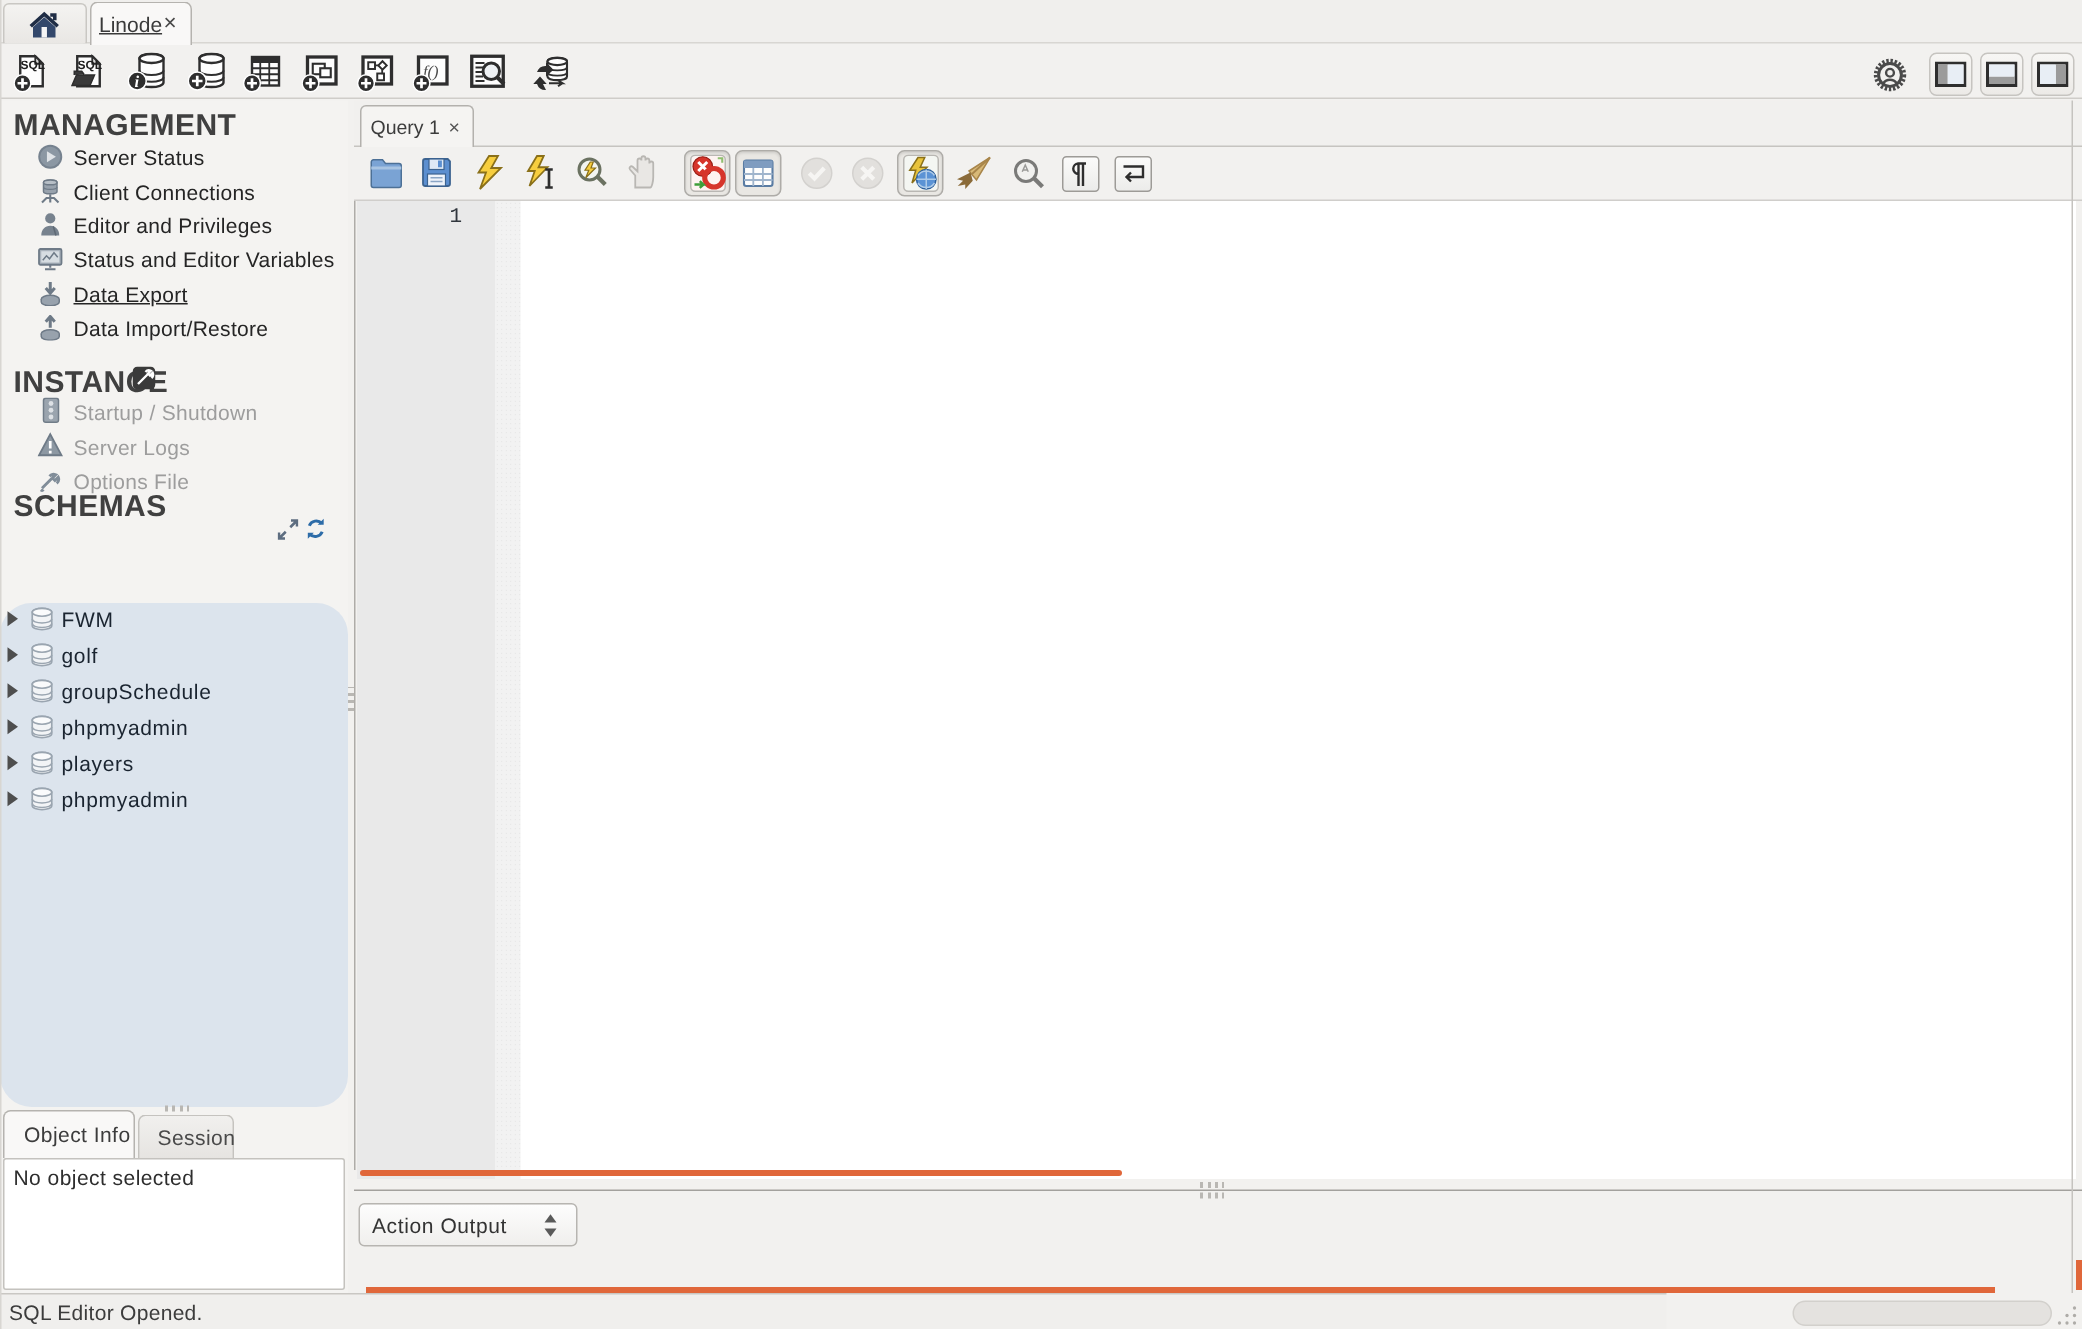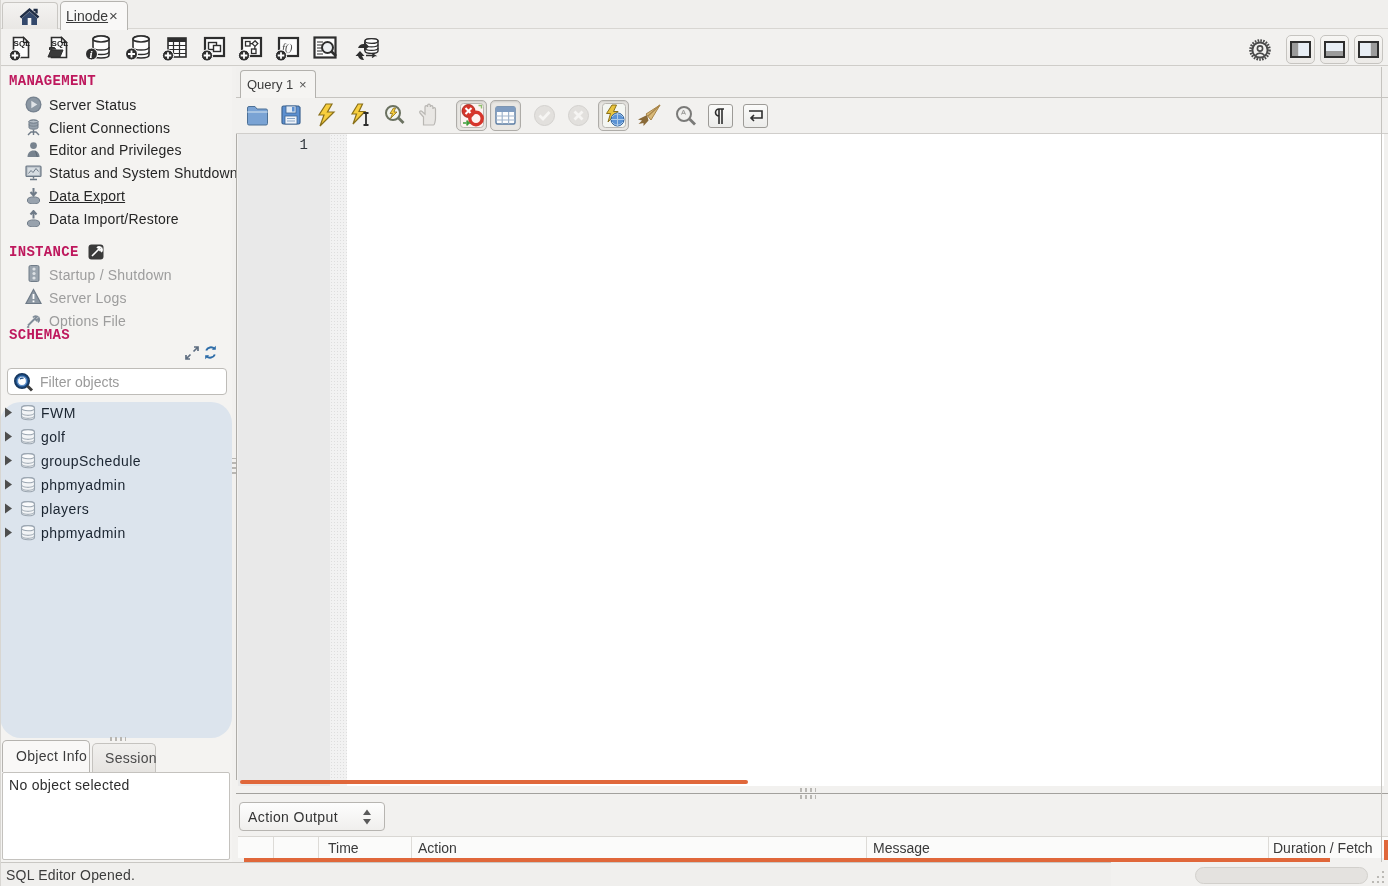--- a/index.html
+++ b/index.html
@@ -7,21 +7,21 @@
 body { font-family:"Liberation Sans", sans-serif; background:#f2f1ef; position:relative; }
 .abs { position:absolute; }
 
 #toptabs { left:0; top:0; width:1388px; height:29px; background:#f0efed; border-bottom:1px solid #d8d6d2; }
 #hometab { left:2px; top:2px; width:56px; height:27px; background:linear-gradient(#f4f3f1,#e9e7e4); border:1px solid #c9c7c3; border-bottom:none; border-radius:4px 4px 0 0; }
 #linodetab { left:60px; top:1px; width:68px; height:29px; background:#f9f8f7; border:1px solid #b5b3af; border-bottom:none; border-radius:5px 5px 0 0; z-index:3; font-size:14px; color:#3a3a3a; }
 
 #maintoolbar { left:0; top:30px; width:1388px; height:36px; background:#f2f1ef; border-bottom:1px solid #cfcdc9; }
 
 #sidebar { left:0; top:67px; width:232px; height:795px; background:#f4f3f1; }
-.sechead { font-size:14px; font-weight:bold; color:#be185d; letter-spacing:0.3px;font-family:Liberation Mono, monospace; }
+.sechead { font-size:20px; font-weight:bold; color:#404040; letter-spacing:0.3px; }
 .sitem { position:absolute; left:49px; font-size:14px; color:#252525; letter-spacing:0.2px; white-space:nowrap; }
 .sitem.dis { color:#9d9d9d; }
 .sicon { position:absolute; left:25px; width:17px; height:17px; }
 
 #filterbox { left:7px; top:301px; width:220px; height:27px; background:#fff; border:1px solid #bebcb8; border-radius:4px; }
 #tree { left:0px; top:335px; width:232px; height:336px; background:#dce4ed;border-radius:21px; }
 .titem { position:absolute; left:41px; font-size:14px; color:#1a2430; letter-spacing:0.45px; }
 
 #objtabs { left:0; top:671px; width:232px; height:34px; }
 #objpanel { left:2px; top:705px; width:228px; height:88px; background:#ffffff; border:1px solid #c4c2be; border-radius:2px; }
@@ -187,21 +187,21 @@
       <path d="M2.5 12.5 v1.8 c0 1.4 2.7 2.6 6 2.6 s6-1.2 6-2.6 v-1.8" fill="#98a2ad" stroke="#6e7a87" stroke-width="1"></path>
     </svg>
   <svg class="sicon" style="top:143px;" viewBox="0 0 17 17">
       <path d="M8.5 8.5 v-7 M5.5 4.5 l3-3.5 3 3.5" stroke="#6e7a87" stroke-width="2" fill="none"></path>
       <ellipse cx="8.5" cy="12.5" rx="6" ry="2.6" fill="#98a2ad" stroke="#6e7a87" stroke-width="1"></ellipse>
       <path d="M2.5 12.5 v1.8 c0 1.4 2.7 2.6 6 2.6 s6-1.2 6-2.6 v-1.8" fill="#98a2ad" stroke="#6e7a87" stroke-width="1"></path>
     </svg>
   <div class="sitem" style="top:30px;">Server Status</div>
   <div class="sitem" style="top:53px;">Client Connections</div>
   <div class="sitem" style="top:75px;">Editor and Privileges</div>
-  <div class="sitem" style="top:98px;">Status and System Shutdown</div>
+  <div class="sitem" style="top:98px;">Status and Editor Variables</div>
   <div class="sitem" style="top:121px;text-decoration:underline;">Data Export</div>
   <div class="sitem" style="top:144px;">Data Import/Restore</div>
   <div class="abs sechead" style="left:9px;top:177px;">INSTANCE</div>
   <svg class="ic" style="left:88px;top:177px;" width="16" height="16" viewBox="0 0 16 16">
       <rect x="0.5" y="0.5" width="15" height="15" rx="3" fill="#3a3a3a"></rect>
       <path d="M4 12 L10.5 5.5 M9 4 a3 3 0 0 1 3.5 -0.8 l-1.8 1.8 1.3 1.3 1.8-1.8 a3 3 0 0 1 -0.8 3.5" stroke="#fff" stroke-width="1.6" fill="none"></path>
     </svg>
   <svg class="sicon" style="top:198px;left:27px;width:14px;" viewBox="0 0 14 17">
       <rect x="2" y="0.5" width="10" height="16" rx="1.5" fill="#9aa4ae" stroke="#707c88" stroke-width="1"></rect>
       <circle cx="7" cy="4" r="1.6" fill="#dde1e5"></circle>
@@ -220,30 +220,20 @@
   <div class="sitem dis" style="top:246px;">Options File</div>
   <div class="abs sechead" style="left:9px;top:260px;">SCHEMAS</div>
   <svg class="ic" style="left:185px;top:279px;" width="14" height="14" viewBox="0 0 14 14">
       <path d="M8.5 5.5 L12.5 1.5 M9 1h4v4 M5.5 8.5 L1.5 12.5 M1 9v4h4" stroke="#5d6d80" stroke-width="1.7" fill="none"></path>
     </svg>
   <svg class="ic" style="left:203px;top:278px;" width="15" height="15" viewBox="0 0 15 15">
       <path d="M3.2 5.5 a5 5 0 0 1 8.3 -1.6 M11.8 9.5 a5 5 0 0 1 -8.3 1.6" stroke="#2d6ca8" stroke-width="2" fill="none"></path>
       <path d="M12.8 0.8 v4 h-4 z" fill="#2d6ca8"></path>
       <path d="M2.2 14.2 v-4 h4 z" fill="#2d6ca8"></path>
     </svg>
-  <div class="abs" id="filterbox">
-      <span style="position:absolute;left:32px;top:5px;font-size:14px;color:#9a9a9a;">Filter objects</span>
-    <svg class="ic" style="left:4px;top:2px;" width="24" height="24" viewBox="0 0 24 24">
-      <circle cx="10" cy="10" r="7.2" fill="#1d4e89" stroke="#16375e" stroke-width="1.6"></circle>
-      <circle cx="10" cy="10" r="4.6" fill="#ffffff"></circle>
-      <circle cx="10" cy="10" r="4.6" fill="none" stroke="#5e8fc7" stroke-width="1.4"></circle>
-      <path d="M8 8.2 a3 3 0 0 1 3.5 -0.8" stroke="#1d4e89" stroke-width="1.3" fill="none"></path>
-      <path d="M15.5 15 l4.5 4.5" stroke="#3d3d3d" stroke-width="3"></path>
-    </svg>
-  </div>
   <div class="abs" id="tree">
     <div class="titem" style="top:3px;">FWM</div>
     <div class="titem" style="top:27px;">golf</div>
     <div class="titem" style="top:51px;">groupSchedule</div>
     <div class="titem" style="top:75px;">phpmyadmin</div>
     <div class="titem" style="top:99px;">players</div>
     <div class="titem" style="top:123px;">phpmyadmin</div>
     <svg class="ic" style="left:0;top:0;" width="232" height="336" viewBox="0 0 232 336">
       <g id="row0">
         <path d="M5 5.5 l7 5 -7 5 z" fill="#4e4e4e"></path>
@@ -363,31 +353,20 @@
     <div style="position:absolute;left:0;top:7px;width:1152px;height:1px;background:#a3a19d;"></div>
   </div>
 <div class="abs" id="bottompanel">
   <div class="abs" id="combo">
       <span style="position:absolute;left:8px;top:6px;">Action Output</span>
     <svg class="ic" style="left:121px;top:5px;" width="12" height="18" viewBox="0 0 12 18">
         <path d="M6 1.5 L10 7 H2 z" fill="#5a5a5a"></path>
         <path d="M6 16.5 L2 11 h8 z" fill="#5a5a5a"></path>
       </svg>
   </div>
-  <div class="abs" id="outhead">
-    <span style="position:absolute;left:90px;top:3px;">Time</span>
-    <span style="position:absolute;left:180px;top:3px;">Action</span>
-    <span style="position:absolute;left:635px;top:3px;">Message</span>
-    <span style="position:absolute;left:1035px;top:3px;">Duration / Fetch</span>
-    <div class="vline" style="left:35px;top:0;height:22px;"></div>
-    <div class="vline" style="left:80px;top:0;height:22px;"></div>
-    <div class="vline" style="left:173px;top:0;height:22px;"></div>
-    <div class="vline" style="left:628px;top:0;height:22px;"></div>
-    <div class="vline" style="left:1030px;top:0;height:22px;"></div>
-  </div>
 </div>
 <div class="abs" id="outscroll"></div>
 <div class="abs" style="left:1384px;top:840px;width:4px;height:20px;background:#e0673a;"></div>
 <div class="abs" style="left:1381px;top:67px;width:1px;height:795px;background:#c5c3bf;"></div>
 <div class="abs" id="statusbar">
     <span style="position:absolute;left:6px;top:4px;letter-spacing:0.2px;">SQL Editor Opened.</span>
   <div class="abs" style="left:1195px;top:4px;width:173px;height:17px;background:#e4e2df;border:1px solid #d2d0cc;border-radius:9px;"></div>
   <svg class="ic" style="left:1370px;top:6px;" width="16" height="16" viewBox="0 0 16 16">
     <g fill="#aeaca8">
         <circle cx="13" cy="3" r="1.1"></circle>

